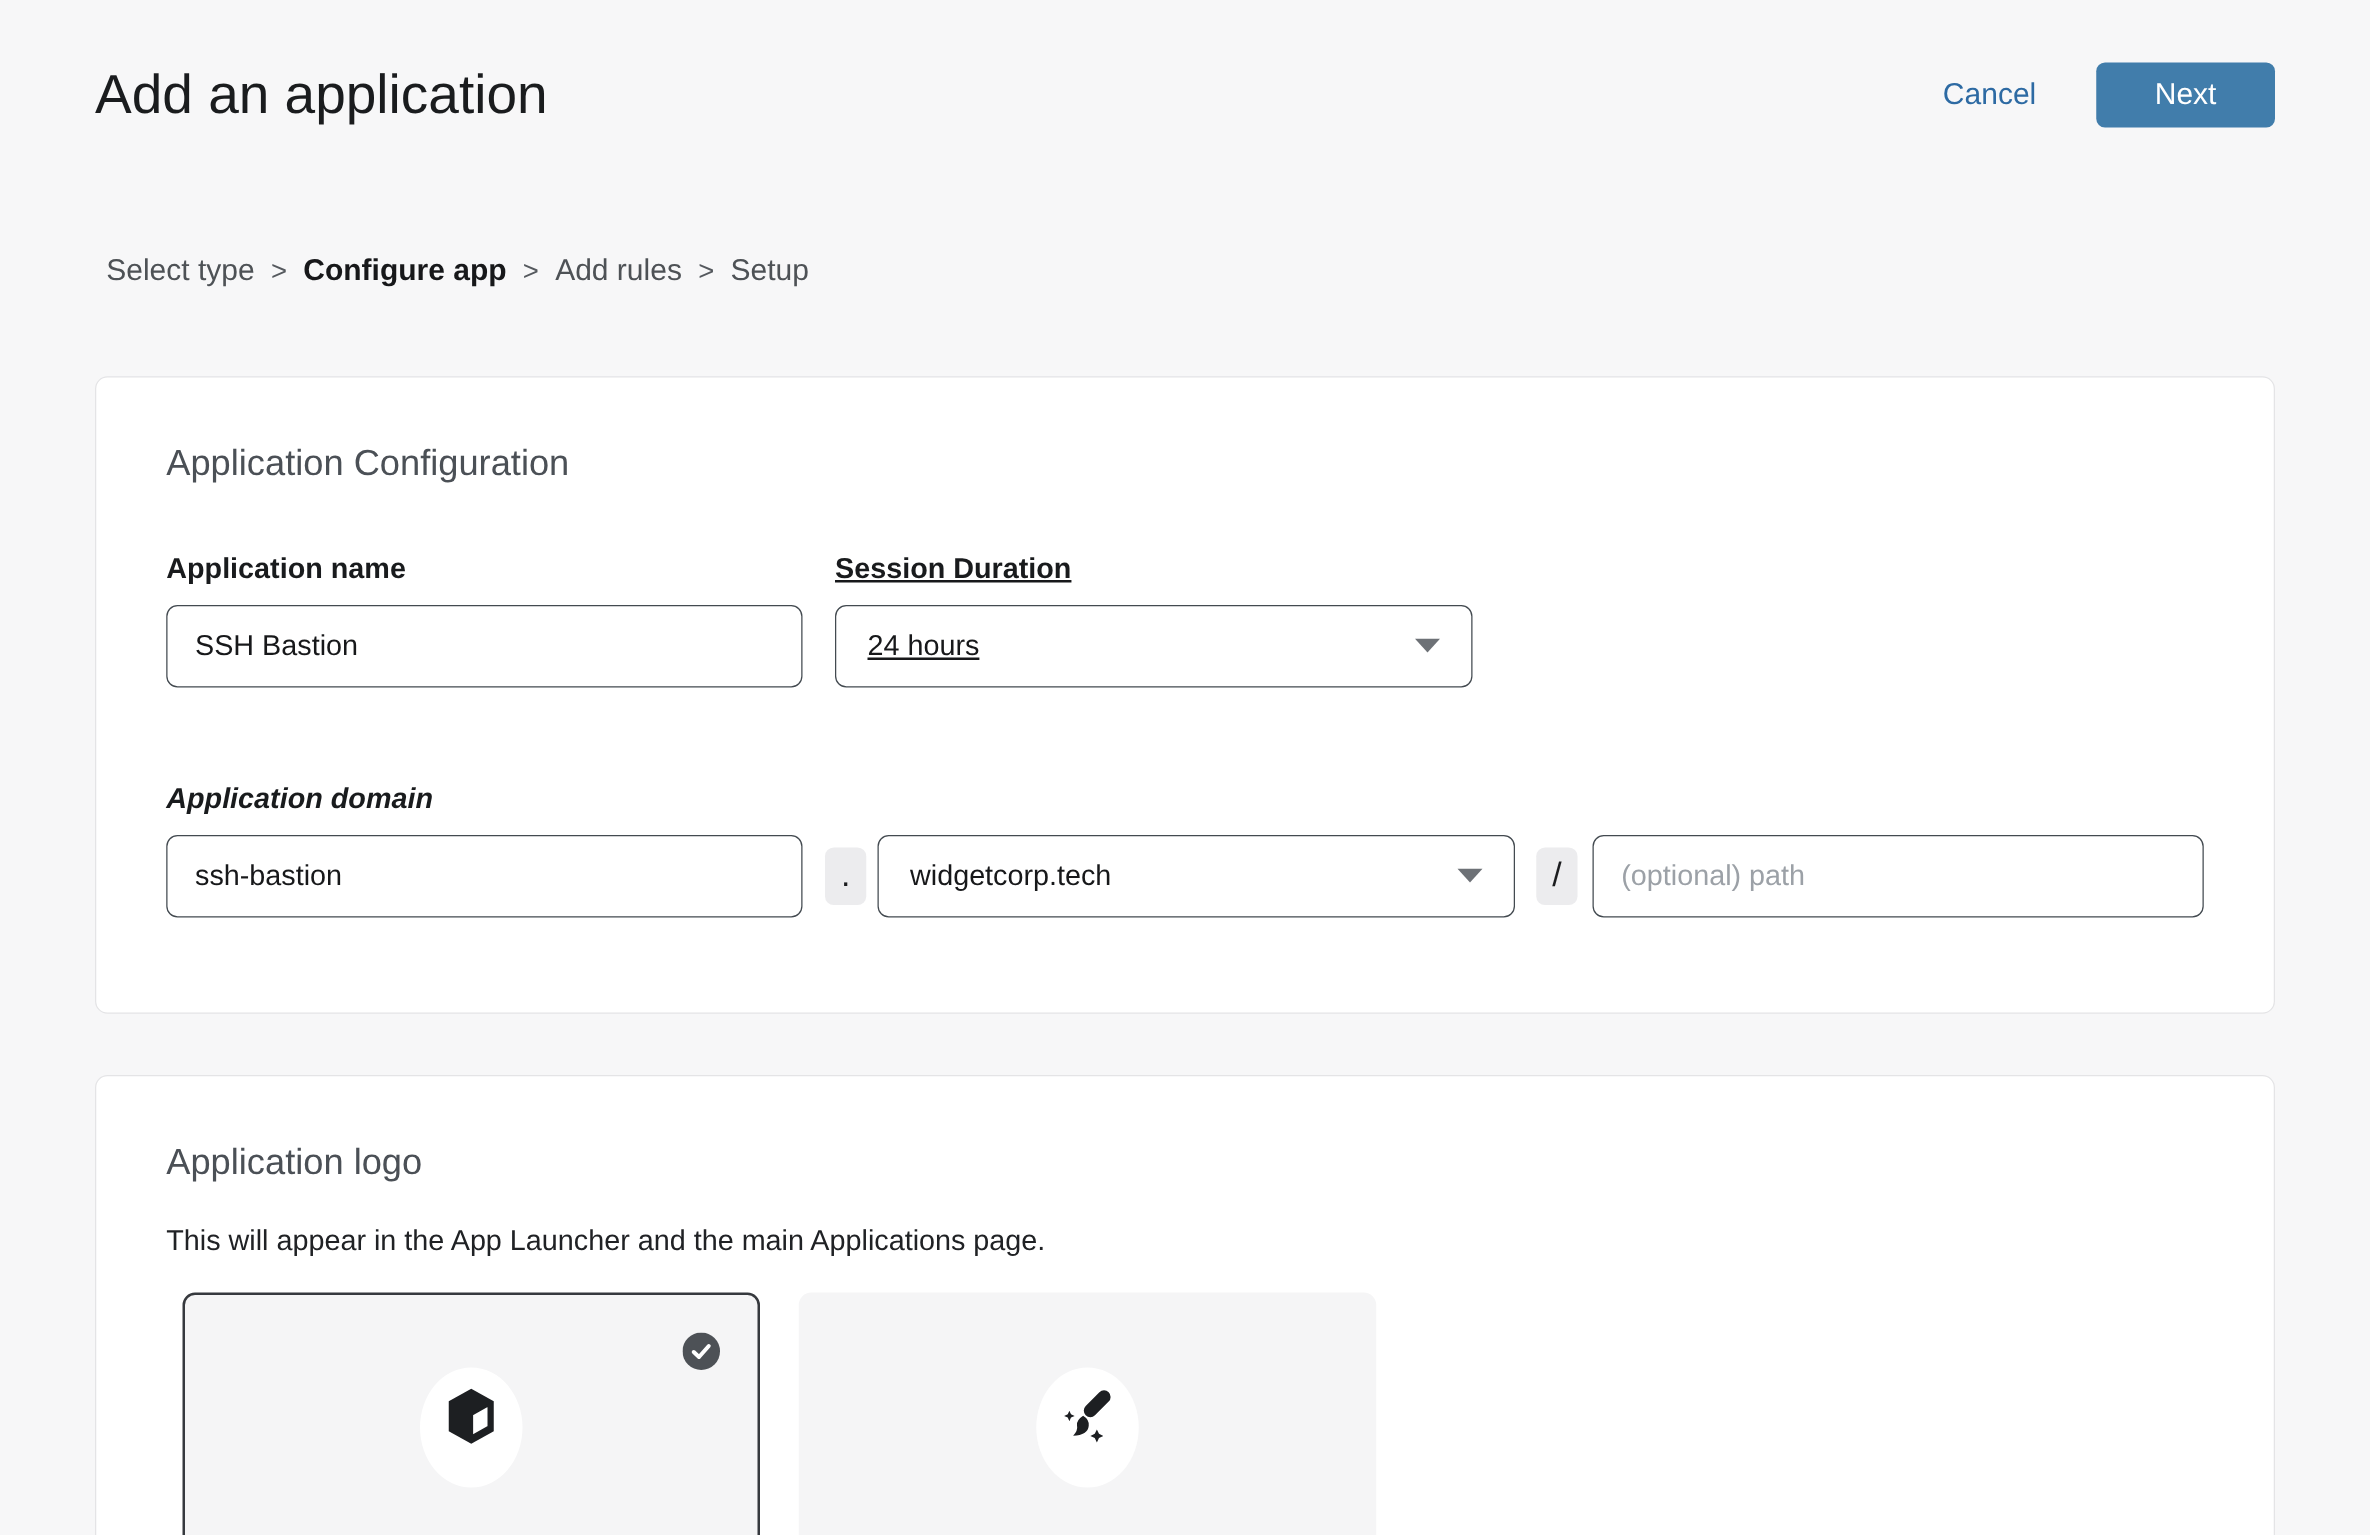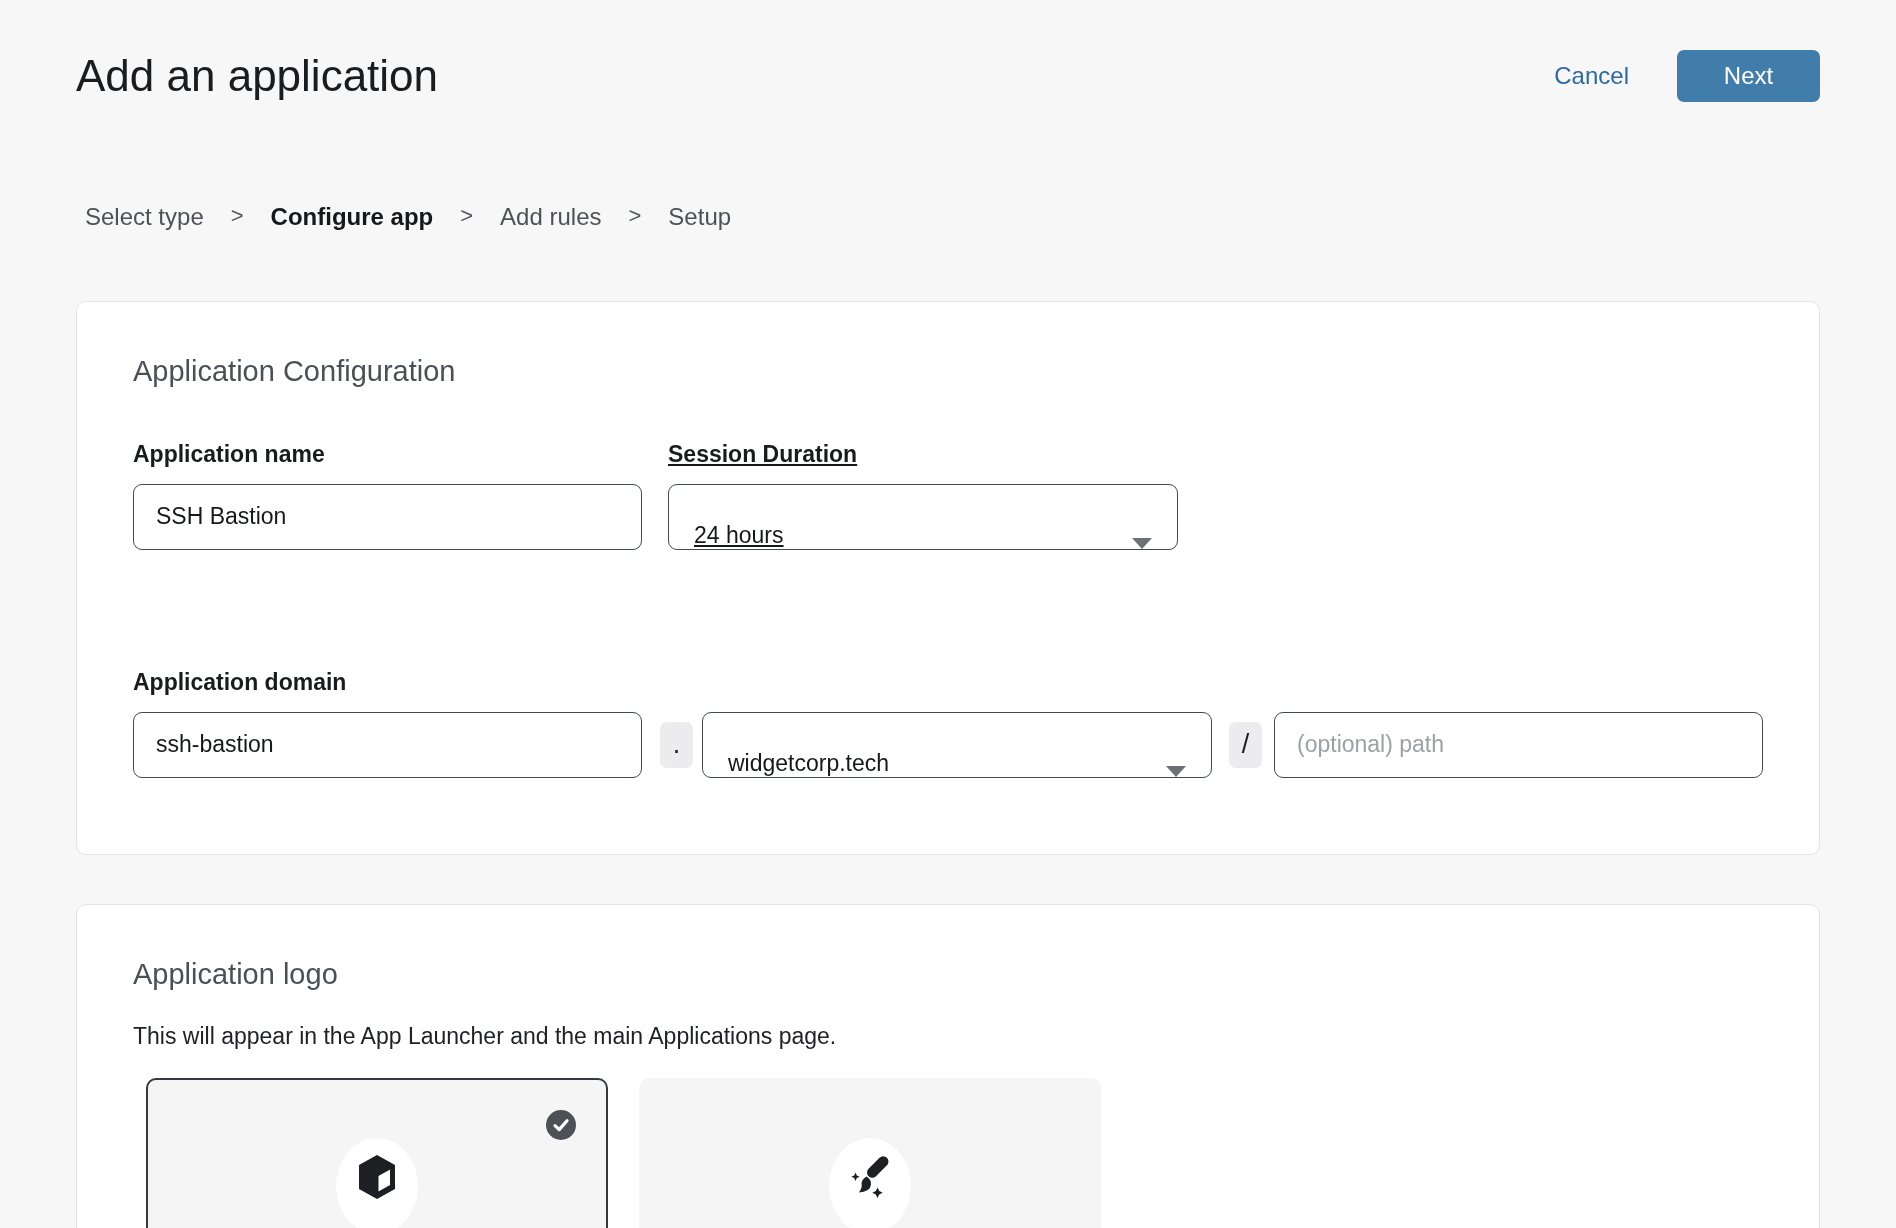--- a/index.html
+++ b/index.html
@@ -29,21 +29,21 @@
   }
   .next-button {
     width: 143px; height: 52px; border-radius: 7px;
     background: #417dab; color: #ffffff; border: none;
     font-size: 24px; font-family: inherit; cursor: pointer;
   }
 
   
   .breadcrumb {
     margin-top: 100px; padding-left: 9px;
-    display: flex; align-items: flex-start; gap: 27px;
+    display: flex; align-items: center; gap: 13px;
     font-size: 24px; color: #4e5256;
   }
   .breadcrumb .step { cursor: default; }
   .breadcrumb .step.active { color: #17181a; font-weight: 700; }
   .breadcrumb .sep { color: #55595e; font-size: 22px; }
 
   
   .card {
     margin-top: 70px;
     background: #ffffff;
@@ -67,29 +67,29 @@
     margin-top: 16px; width: 100%; height: 66px;
     border: 1.5px solid #434a50; border-radius: 9px;
     padding: 1px 22px; font-size: 23px; font-family: inherit; color: #17181a;
     background: #ffffff; outline: none;
   }
   .text-input::placeholder { color: #9ca1a7; }
   .select-box {
     margin-top: 16px; width: 100%; height: 66px;
     border: 1.5px solid #434a50; border-radius: 9px;
     padding: 0 25px; font-size: 23px; color: #17181a; background: #ffffff;
-    display: flex; align-items: flex-end; justify-content: space-between;
+    display: flex; align-items: center; justify-content: space-between;
     cursor: pointer;
   }
   .caret-down {
     width: 0; height: 0;
     border-left: 10px solid transparent; border-right: 10px solid transparent;
     border-top: 11px solid #6d7176;
   }
-  .domain-label { margin-top: 118px; }
+  .domain-label { margin-top: 74px; font-style: italic; }
   .domain-row { display: flex; align-items: center; margin-top: 0; }
   .domain-row .text-input, .domain-row .select-box { margin-top: 16px; }
   .sub-input { width: 509px; flex: none; }
   .domain-select { width: 510px; flex: none; }
   .path-input { flex: 1; }
   .sep-chip {
     flex: none; height: 46px; min-width: 33px; padding: 0 8px;
     margin-top: 16px;
     background: #ececee; border-radius: 7px;
     display: flex; align-items: center; justify-content: center;

